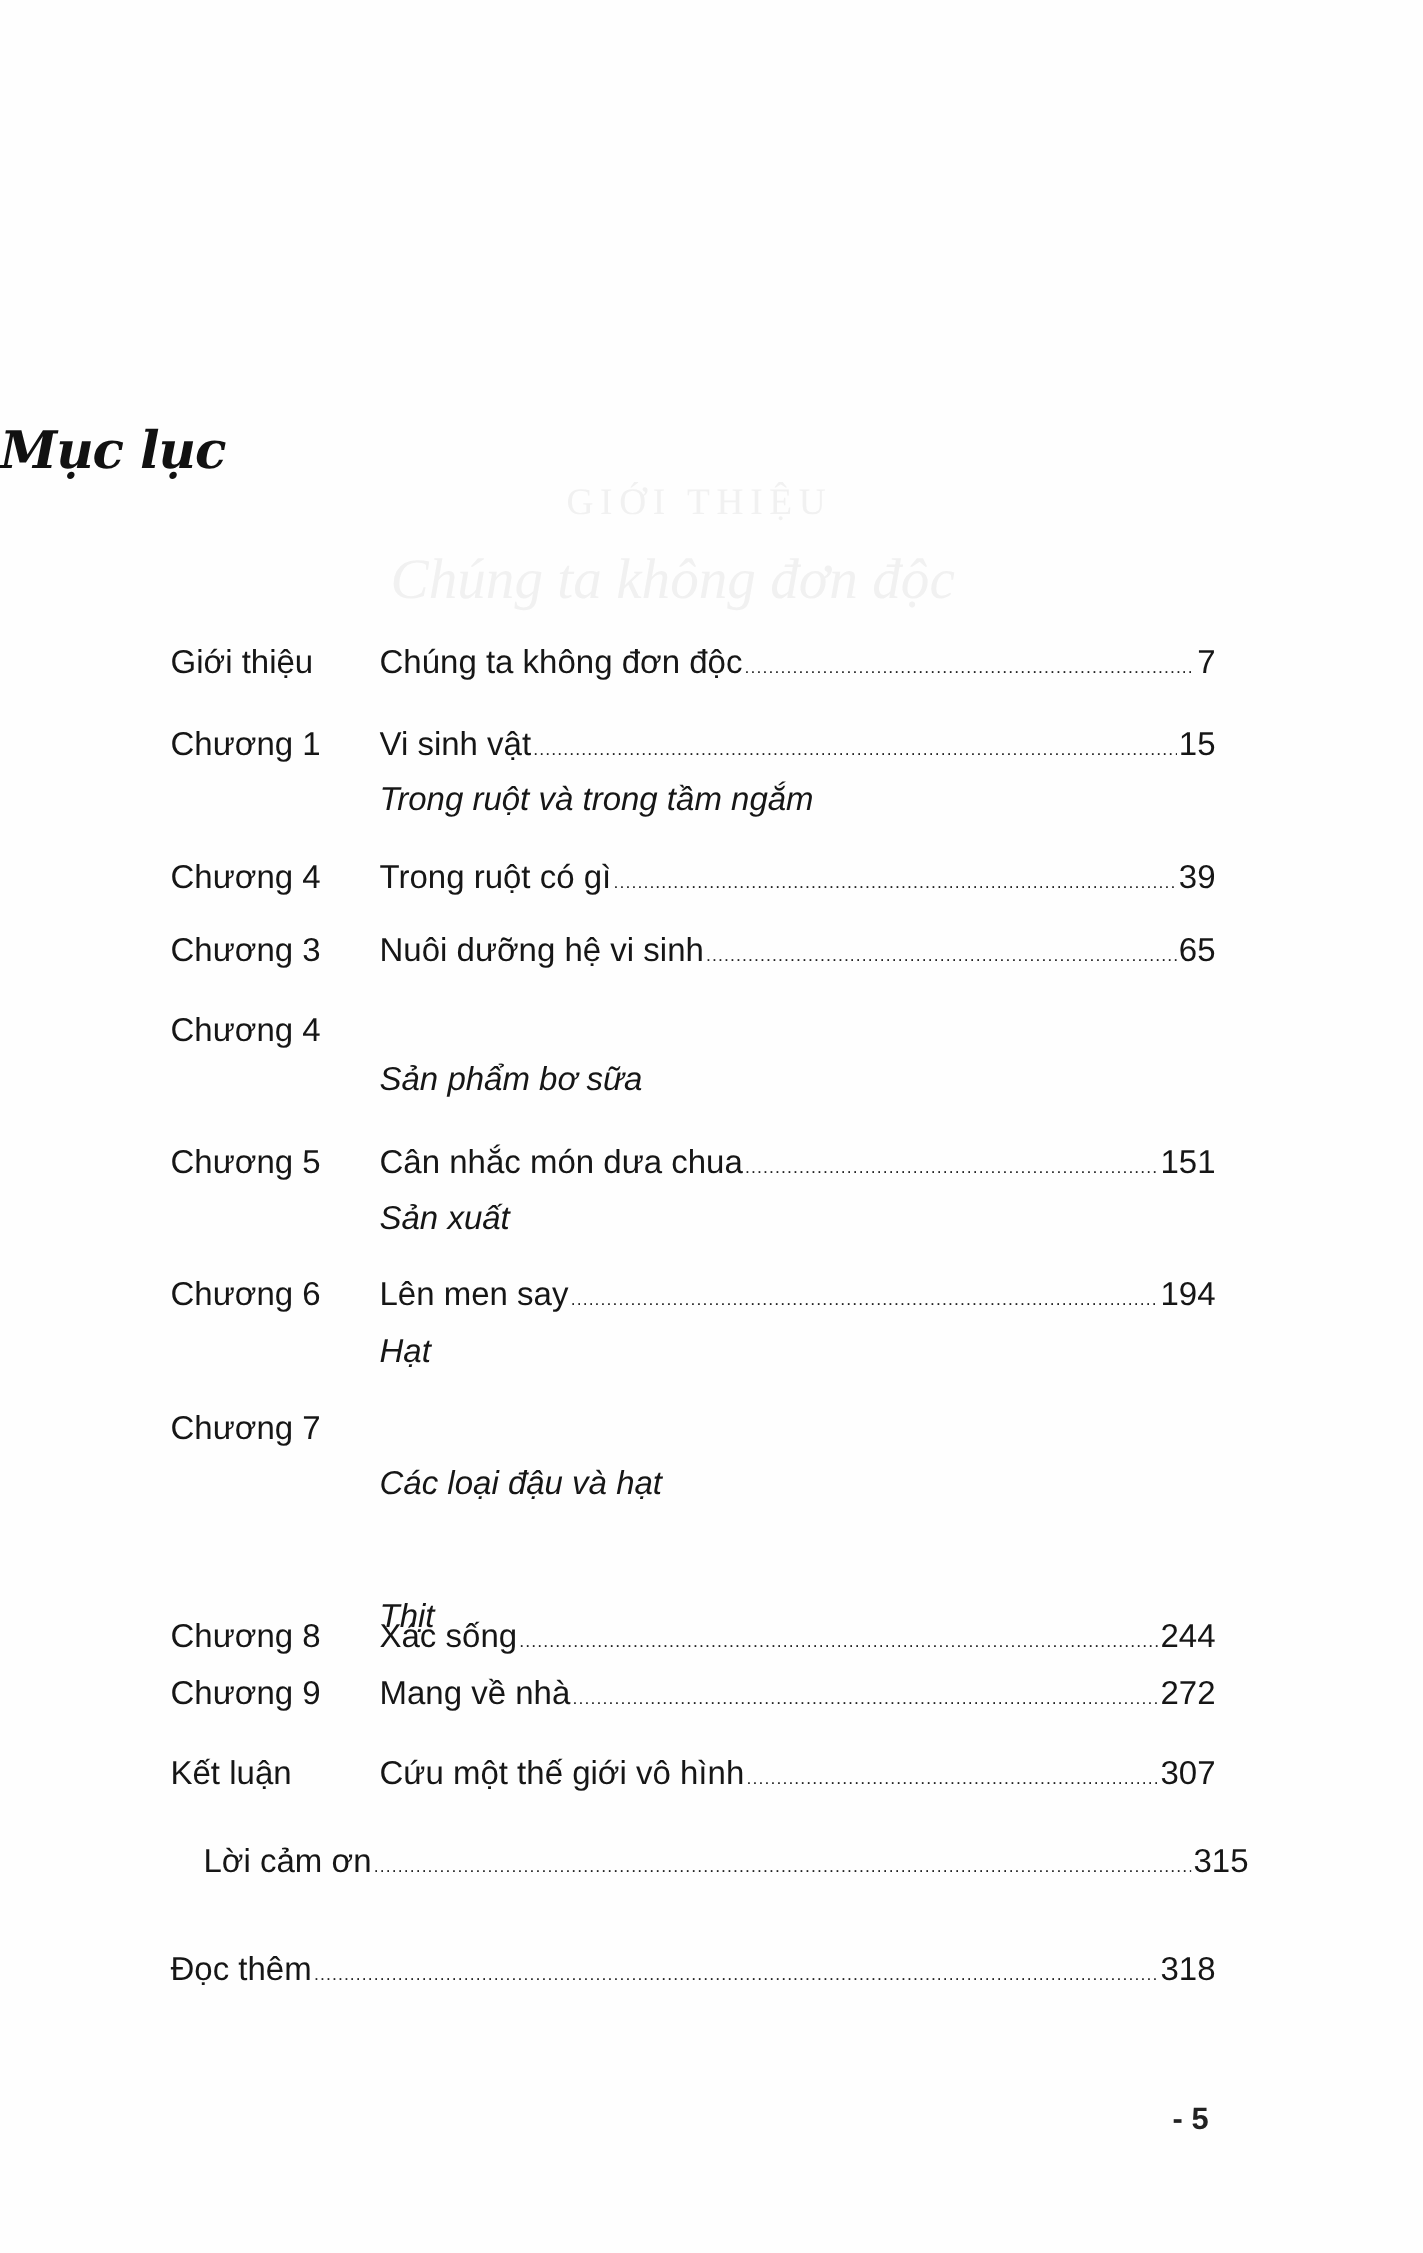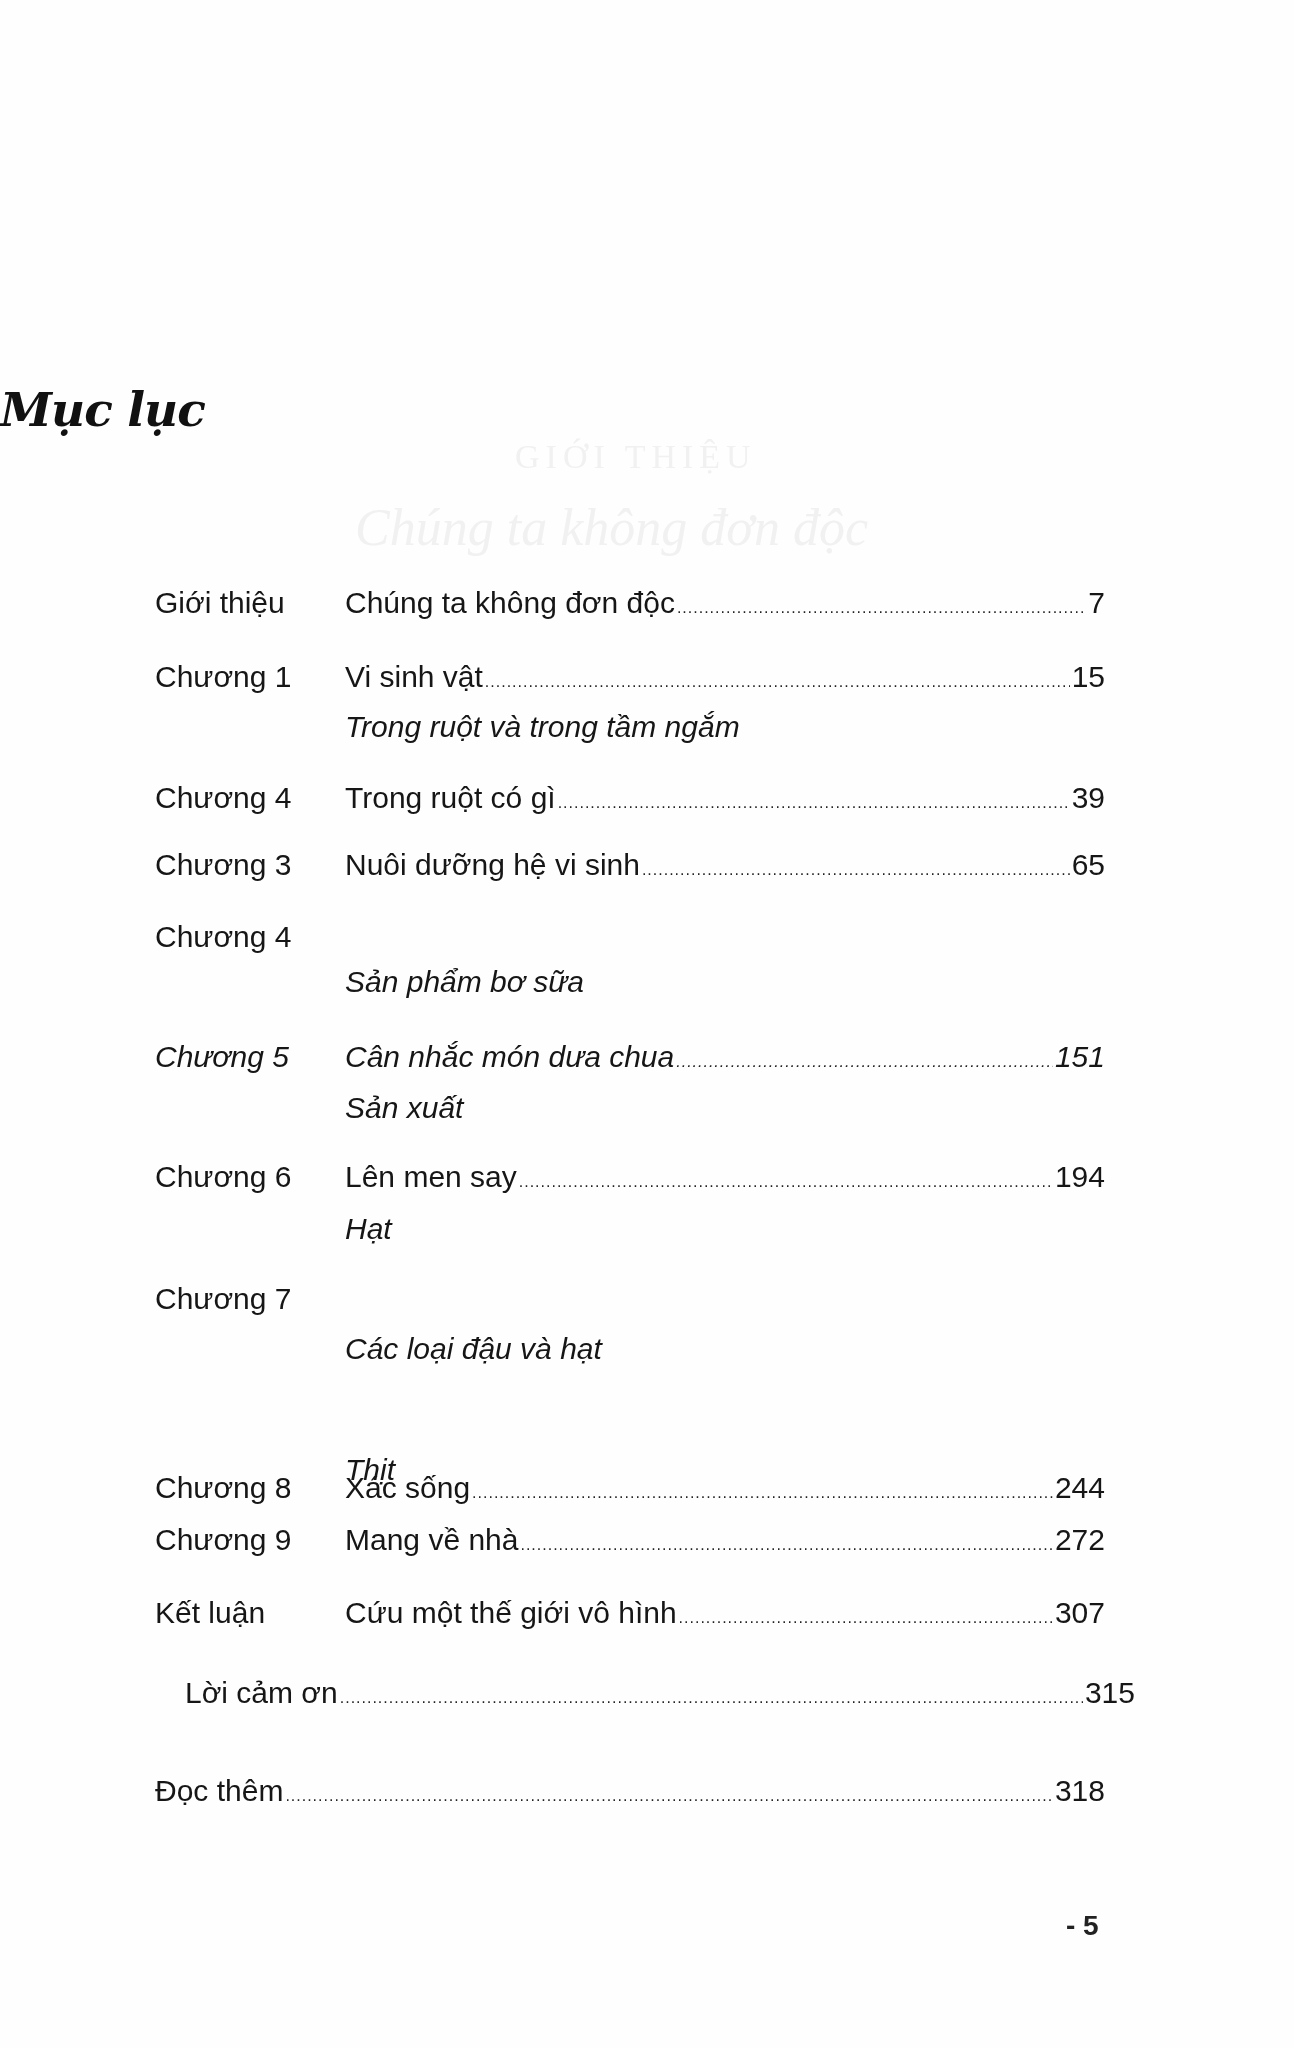--- a/index.html
+++ b/index.html
@@ -61,21 +61,21 @@
       <span class="leader"></span>
       <span class="page">65</span>
     </span>
 </div>
 
 <div class="row" style="top:917px;">
   <span class="label">Chương 4</span>
 </div>
 <div class="sub" style="top:962px;">Sản phẩm bơ sữa</div>
 
-<div class="row" style="top:1037px;font-style:italic;">
+<div class="row" style="top:1037px;">
   <span class="label">Chương 5</span>
   <span class="entry">
       <span class="text">Cân nhắc món dưa chua</span>
       <span class="leader"></span>
       <span class="page">151</span>
     </span>
 </div>
 <div class="sub" style="top:1088px;">Sản xuất</div>
 
 <div class="row" style="top:1157px;">

